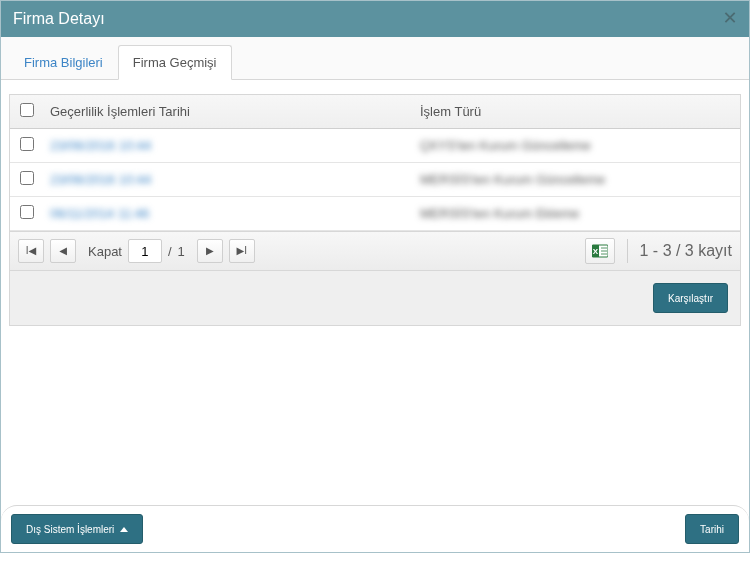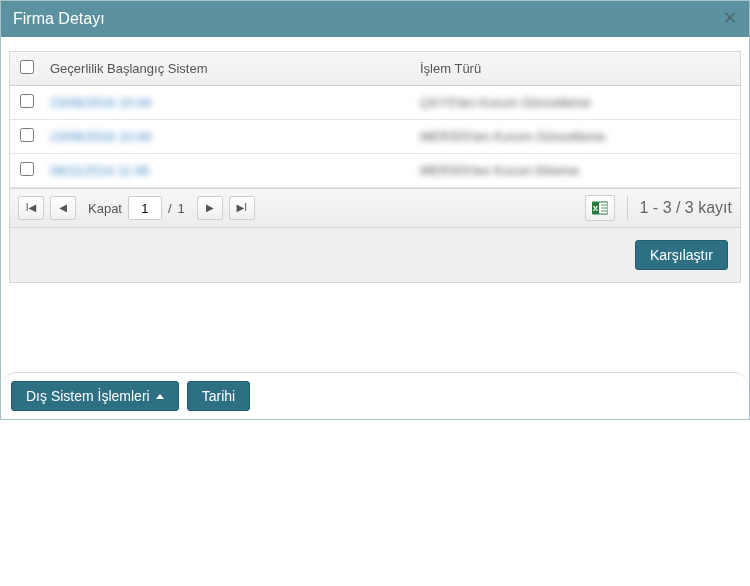--- a/index.html
+++ b/index.html
@@ -1,17 +1,17 @@
 <!DOCTYPE html>
 <html><head>
 <meta charset="utf-8">
 <style>
   * { box-sizing: border-box; margin: 0; padding: 0; }
   html, body { width: 750px; height: 586px; font-family: Arial, Helvetica, sans-serif; font-size: 13px; color: #333; background: #fff; overflow: hidden; }
-  .dialog { width: 750px; height: 420px; border: 1px solid #a7c1c9; display: flex; flex-direction: column; }
+  .dialog { width: 750px; height: 553px; border: 1px solid #a7c1c9; display: flex; flex-direction: column; }
   .titlebar { background: #5c929f; color: #fff; height: 36px; display: flex; align-items: center; padding: 0 12px; font-size: 16px; font-weight: 400; position: relative; }
   .titlebar .close { position: absolute; right: 8px; top: 6px; width: 22px; height: 22px; display: flex; align-items: center; justify-content: center; color: #4b6b72; cursor: pointer; font-size: 18px; }
   .tabs { display: flex; background: #fafafa; border-bottom: 1px solid #d7d7d7; padding: 8px 8px 0 8px; }
   .tab { padding: 9px 14px; color: #3d85c6; cursor: pointer; border: 1px solid transparent; border-bottom: none; font-size: 13px; }
   .tab.active { background: #fff; border: 1px solid #d7d7d7; border-bottom: 1px solid #fff; margin-bottom: -1px; border-radius: 3px 3px 0 0; color: #555; }
   .body { flex: 1; padding: 14px 8px 8px 8px; display: flex; flex-direction: column; }
   .grid { border: 1px solid #d7d7d7; }
   .grid table { width: 100%; border-collapse: collapse; table-layout: fixed; }
   .grid th, .grid td { border-bottom: 1px solid #e5e5e5; padding: 8px 10px; text-align: left; font-weight: normal; font-size: 13px; vertical-align: middle; }
   .grid thead th { background: linear-gradient(#f7f7f7,#efefef); color: #555; border-bottom: 1px solid #cfcfcf; }
@@ -21,51 +21,59 @@
   input[type=checkbox] { width: 14px; height: 14px; }
   .pager { background: linear-gradient(#f7f7f7,#ececec); border-top: 1px solid #d7d7d7; display: flex; align-items: center; padding: 6px 8px; gap: 6px; font-size: 13px; color: #555; }
   .pg-btn { width: 26px; height: 24px; border: 1px solid #cfcfcf; background: linear-gradient(#ffffff,#f0f0f0); border-radius: 2px; display: inline-flex; align-items: center; justify-content: center; cursor: pointer; color: #555; }
   .pg-input { width: 34px; height: 24px; text-align: center; border: 1px solid #cfcfcf; border-radius: 2px; font-size: 13px; }
   .pager .spacer { flex: 1; }
   .excel-btn { width: 30px; height: 26px; border: 1px solid #cfcfcf; background: linear-gradient(#ffffff,#f0f0f0); border-radius: 2px; display: inline-flex; align-items: center; justify-content: center; cursor: pointer; }
   .excel-ico { width: 16px; height: 16px; }
   .rec-sep { width: 1px; height: 24px; background: #cfcfcf; margin: 0 6px; }
   .rec-count { color: #666; font-size: 16px; }
   .below-pager { background: #efefef; padding: 12px; text-align: right; border-left: 1px solid #d7d7d7; border-right: 1px solid #d7d7d7; border-bottom: 1px solid #d7d7d7; }
-  .btn { display: inline-flex; align-items: center; gap: 6px; height: 30px; padding: 0 14px; border-radius: 3px; border: 1px solid #245d6b; background: #2e7083; color: #fff; font-size: 14px; cursor: pointer; }
-  .footer { border-top: 1px solid #d7d7d7; background: #fff; padding: 8px 10px; display: flex; justify-content: flex-start; gap: 8px; border-radius: 16px; }
+  .btn { display: inline-flex; align-items: center; gap: 6px; height: 30px; padding: 0 14px; border-radius: 3px; border: 1px solid #245d6b; background: #2e7083; color: #fff; font-size: 10px; cursor: pointer; }
+  .footer { border-top: 1px solid #d7d7d7; background: #fff; padding: 8px 10px; display: flex; justify-content: space-between; gap: 8px; border-radius: 16px; }
   .caret-up { width: 0; height: 0; border-left: 4px solid transparent; border-right: 4px solid transparent; border-bottom: 5px solid #fff; display: inline-block; }
   .tri { display: inline-block; font-size: 10px; line-height: 1; }
 </style>
 </head>
 <body>
 
 <div class="dialog">
 
   <div class="titlebar">
     <span>Firma Detayı</span>
     <div class="close">✕</div>
   </div>
 
+  <div class="tabs">
+    <div class="tab">
+      <span>Firma Bilgileri</span>
+    </div>
+    <div class="tab active">
+      <span>Firma Geçmişi</span>
+    </div>
+  </div>
 
   <div class="body">
 
     <div class="grid">
       <table>
         <colgroup>
             <col style="width:30px">
             <col style="width:370px">
             <col>
           </colgroup>
         <thead>
           <tr>
             <th class="col-check">
               <input type="checkbox" style="">
             </th>
-            <th>Geçerlilik Başlangıç Sistem</th>
+            <th>Geçerlilik İşlemleri Tarihi</th>
             <th>İşlem Türü</th>
           </tr>
         </thead>
         <tbody>
           <tr>
             <td class="col-check"><input type="checkbox" style=""></td>
             <td><span class="cell-link">23/06/2016 10:44</span></td>
             <td><span class="cell-blur">ÇKYS'ten Kurum Güncelleme</span></td>
           </tr>
           <tr>

